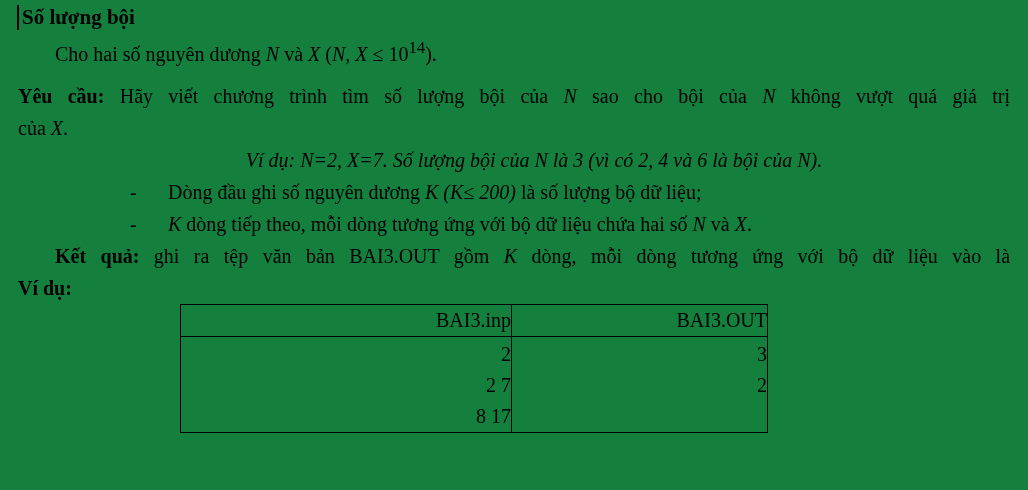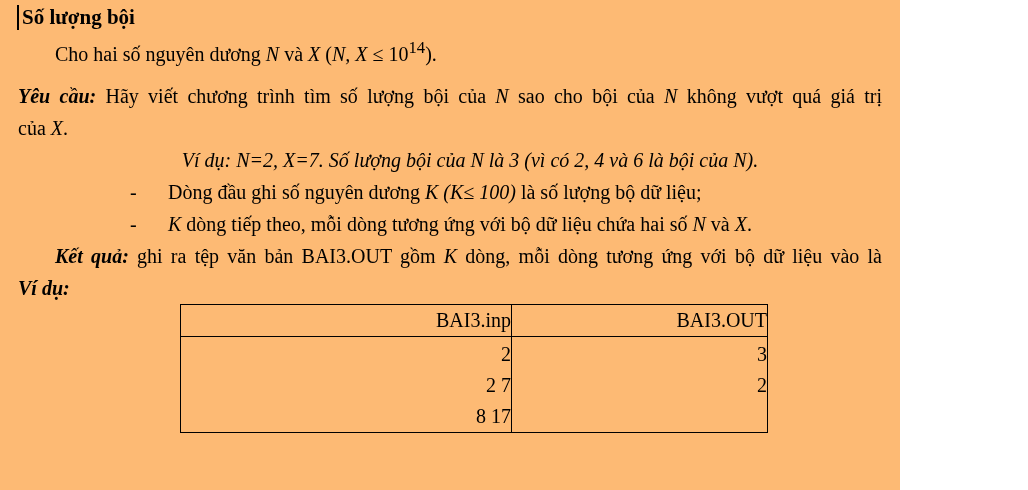--- a/index.html
+++ b/index.html
@@ -1,22 +1,22 @@
 <!DOCTYPE html>
 <html><head>
 <meta charset="utf-8">
 <style>
   html, body { margin: 0; padding: 0; background: #fff; }
   .page {
     position: relative;
-    width: 900px;
+    width: 1028px;
     height: 490px;
     box-sizing: border-box;
     padding: 2px 18px 12px 18px;
-    background: #fdba74;
+    background: #15803d;
     color: #000000;
     font-family: "Liberation Serif", serif;
     font-size: 20px;
     line-height: 32px;
     overflow: hidden;
   }
   .change-bar {
     position: absolute;
     left: 17px;
     top: 5px;
@@ -26,21 +26,21 @@
   }
   .title {
     margin: 0;
     padding-left: 4px;
     font-size: 21px;
     font-weight: bold;
     line-height: 30px;
   }
   p { margin: 0; }
   .i  { font-style: italic; }
-  .bi { font-style: italic; font-weight: bold; }
+  .bi { font-weight: bold; }
   .indent-a { text-indent: 37px; }
   .indent-b { text-indent: 40px; text-align: center; }
   .indent-c { text-indent: 47px; }
   .mt10 { margin-top: 10px; }
   .just-force { text-align: justify; text-align-last: justify; }
   .bullet { display: flex; padding-left: 112px; }
   .bullet .dash { flex: none; width: 38px; }
   .bullet .btext { flex: 1 1 auto; }
   .example-table {
     border-collapse: collapse;
@@ -78,21 +78,21 @@
   <div class="mt10">
     <p class="just-force"><span class="bi">Yêu cầu:</span><span> Hãy viết chương trình tìm số lượng bội của </span><span class="i">N</span><span> sao cho bội của </span><span class="i">N</span><span> không vượt quá giá trị</span></p>
     <p><span>của </span><span class="i">X</span><span>.</span></p>
   </div>
 
   <p class="i indent-b">Ví dụ: N=2, X=7. Số lượng bội của N là 3 (vì có 2, 4 và 6 là bội của N).</p>
 
 
   <div class="bullet">
     <span class="dash">-</span>
-    <span class="btext"><span>Dòng đầu ghi số nguyên dương </span><span class="i">K (K≤ 100)</span><span> là số lượng bộ dữ liệu;</span></span>
+    <span class="btext"><span>Dòng đầu ghi số nguyên dương </span><span class="i">K (K≤ 200)</span><span> là số lượng bộ dữ liệu;</span></span>
   </div>
 
   <div class="bullet">
     <span class="dash">-</span>
     <span class="btext"><span class="i">K</span><span> dòng tiếp theo, mỗi dòng tương ứng với bộ dữ liệu chứa hai số </span><span class="i">N</span><span> và </span><span class="i">X</span><span>.</span></span>
   </div>
 
   <div>
     <p class="just-force indent-a"><span class="bi">Kết quả:</span><span> ghi ra tệp văn bản BAI3.OUT gồm </span><span class="i">K</span><span> dòng, mỗi dòng tương ứng với bộ dữ liệu vào là</span></p>
   </div>

